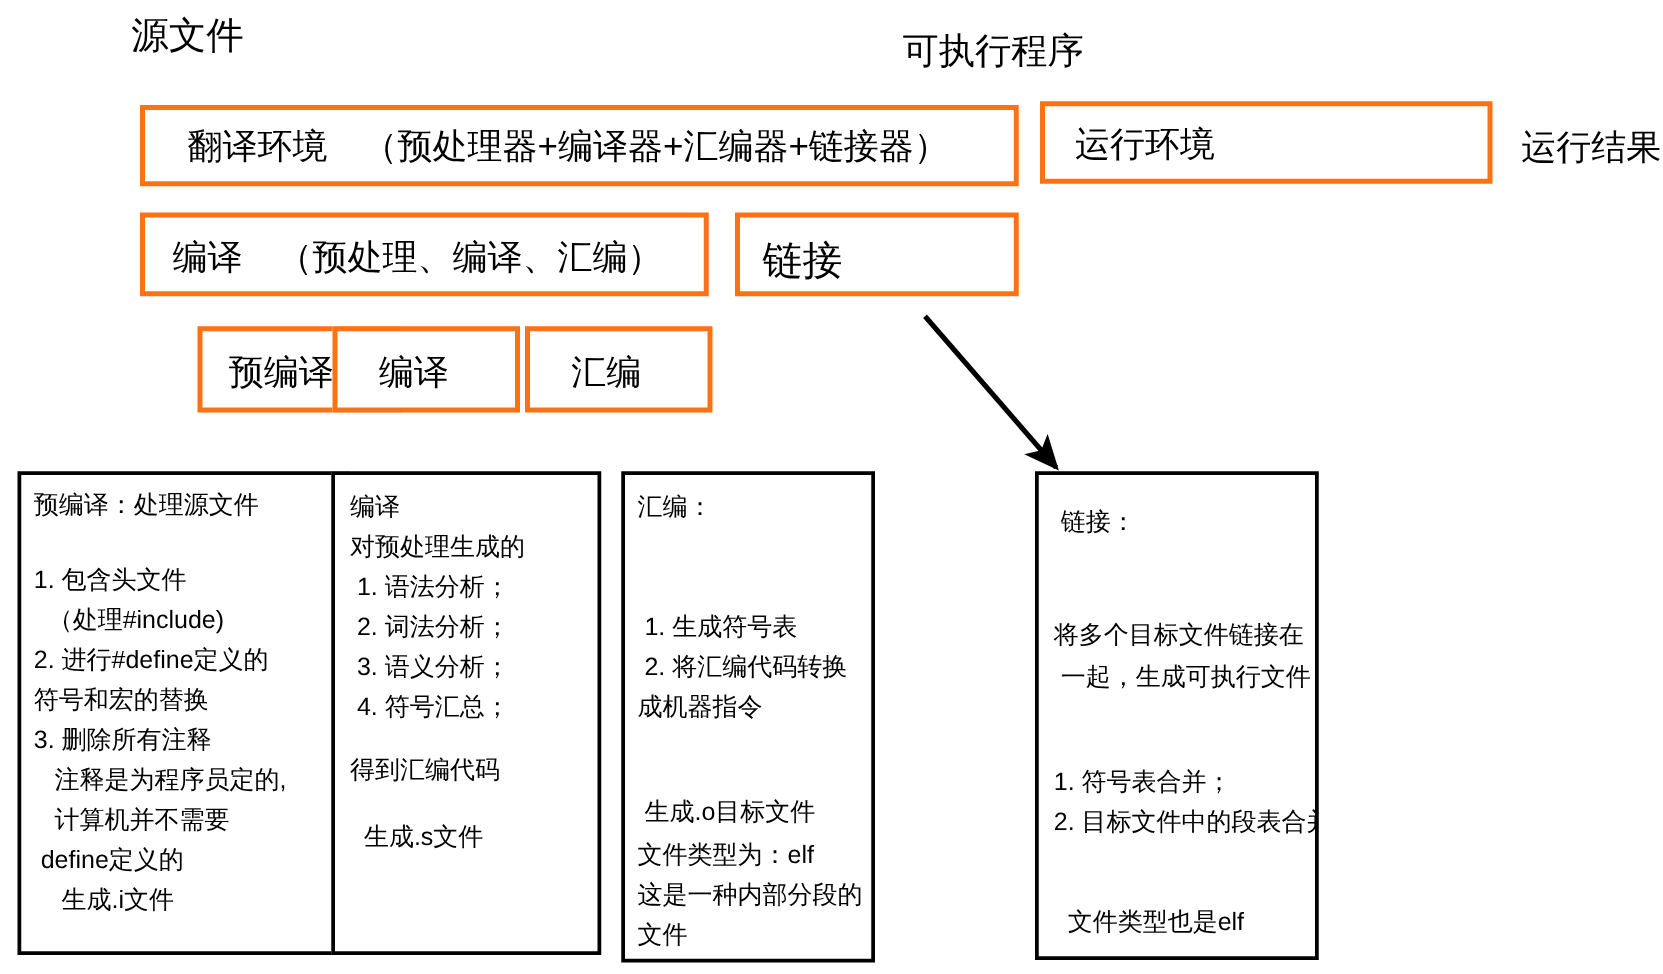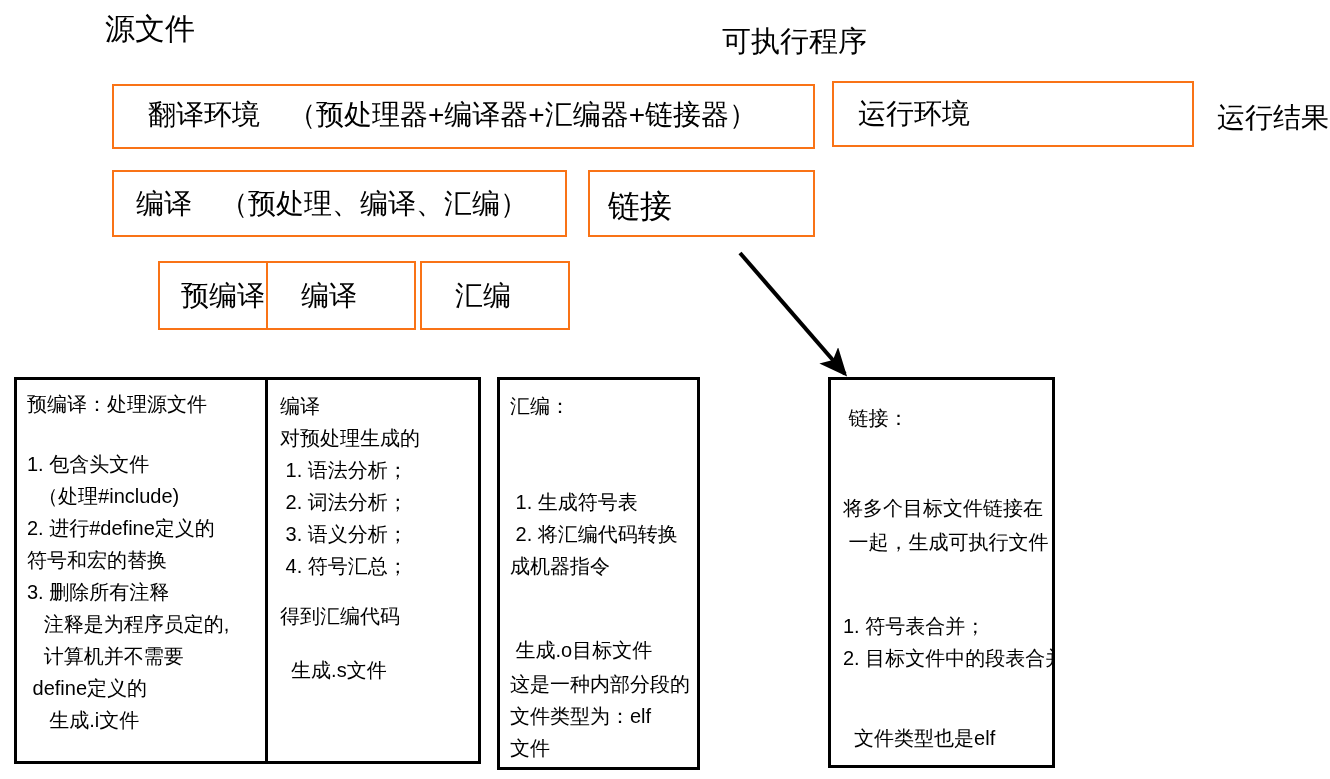--- a/index.html
+++ b/index.html
@@ -20,21 +20,21 @@
   }
   .label {
     position: absolute;
     white-space: nowrap;
     line-height: 1.1;
     color: #000;
   }
   .box {
     position: absolute;
     box-sizing: border-box;
-    border: 2px solid #f97316;
+    border: 4px solid #f97316;
     background: #ffffff;
   }
   .box-title {
     position: absolute;
     white-space: nowrap;
     line-height: 1.1;
   }
   .detail {
     position: absolute;
     box-sizing: border-box;
@@ -144,22 +144,22 @@
     <div class="lines" style="left:10px; top:16px; font-size:20px;">
       <div class="ln" style="height:32px;">汇编：</div>
       <div class="ln" style="height:28px;"></div>
       <div class="ln" style="height:36px;"></div>
       <div class="ln" style="height:32px;"> 1. 生成符号表</div>
       <div class="ln" style="height:32px;"> 2. 将汇编代码转换</div>
       <div class="ln" style="height:32px;">成机器指令</div>
       <div class="ln" style="height:28px;"></div>
       <div class="ln" style="height:24px;"></div>
       <div class="ln" style="height:34px;"> 生成.o目标文件</div>
+      <div class="ln" style="height:32px;">文件类型为：elf</div>
       <div class="ln" style="height:32px;">这是一种内部分段的</div>
-      <div class="ln" style="height:32px;">文件类型为：elf</div>
       <div class="ln" style="height:32px;">文件</div>
     </div>
   </div>
 
   <div class="detail" style="left:828px; top:377px; width:227px; height:391px;">
     <div class="lines" style="left:12px; top:28px; font-size:20px;">
       <div class="ln" style="height:32px;"> 链接：</div>
       <div class="ln" style="height:30px;"></div>
       <div class="ln" style="height:28px;"></div>
       <div class="ln" style="height:34px;">将多个目标文件链接在</div>

